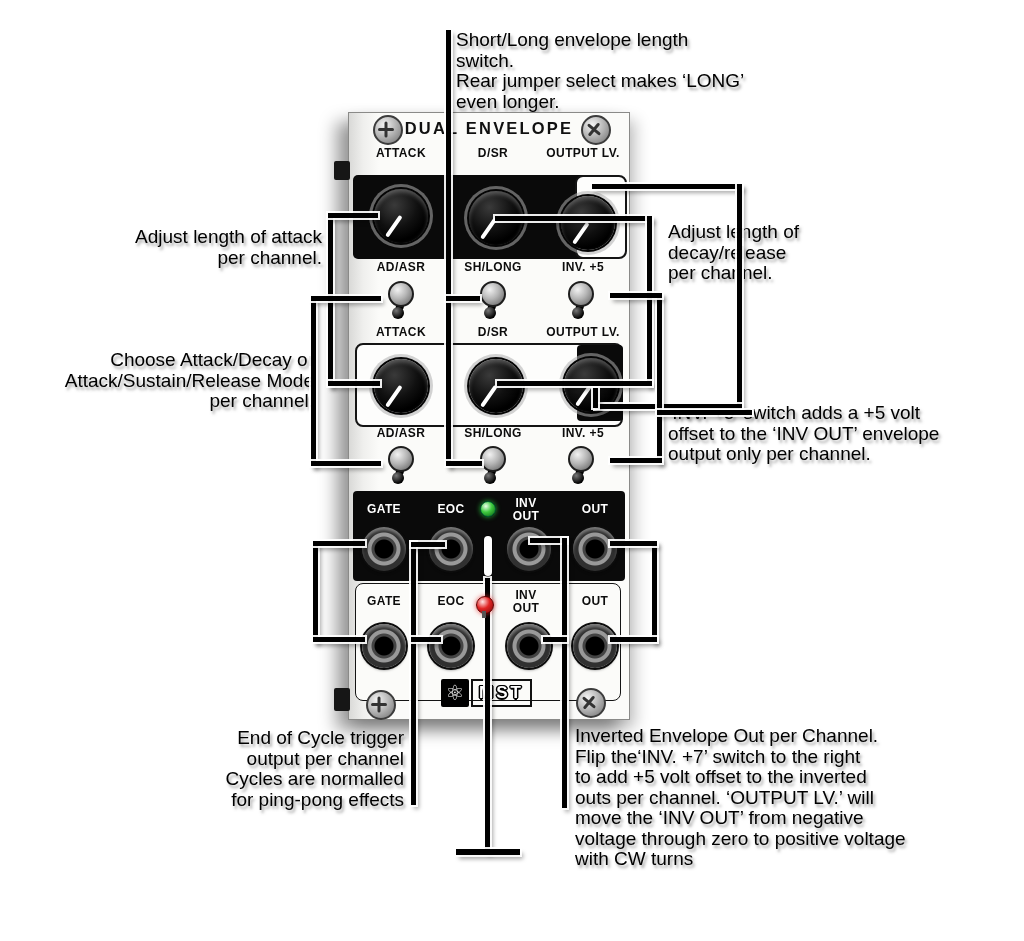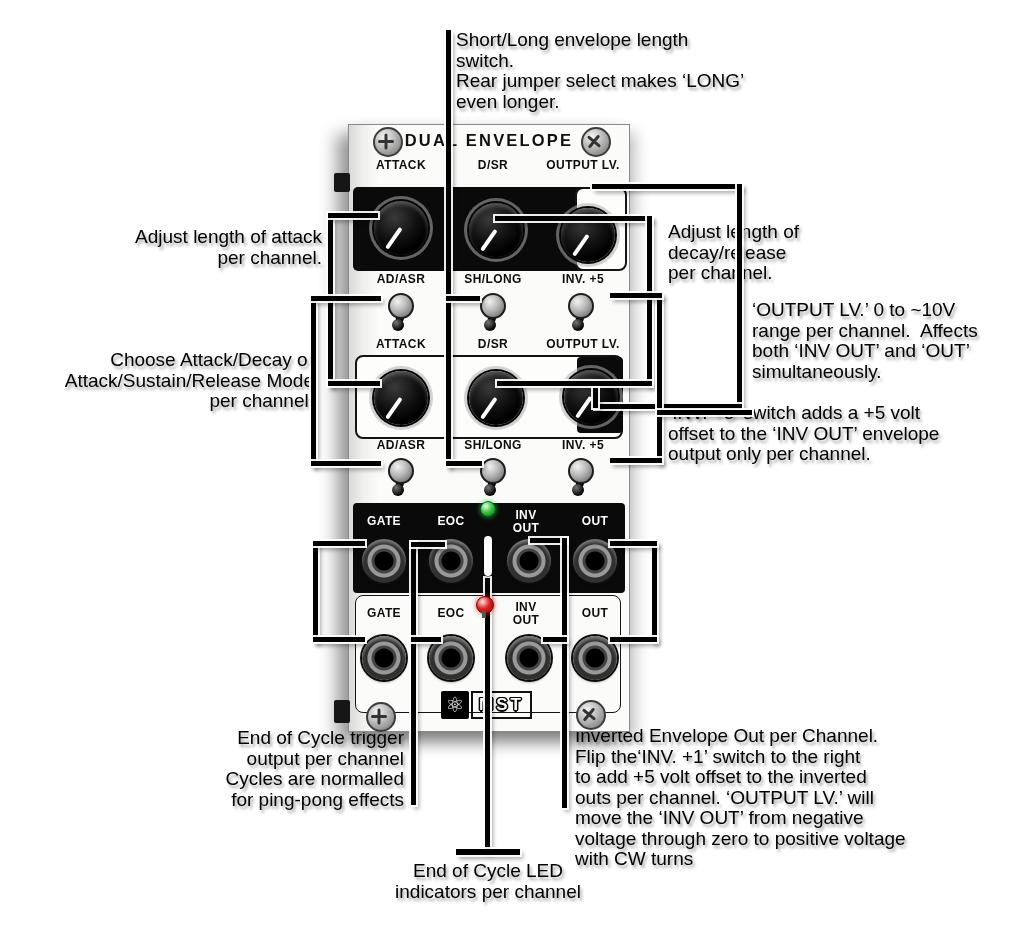--- a/index.html
+++ b/index.html
@@ -12,21 +12,21 @@
   .ann.r{text-align:right;}
   .ann.c{text-align:center;}
 
   
   .cl{position:absolute;background:#000;z-index:40;
       box-shadow:0 0 0 2px rgba(255,255,255,.92), 3px 4px 4px rgba(0,0,0,.35);}
   .clw{position:absolute;background:#fff;border-radius:4px;z-index:41;
        box-shadow:0 0 0 1px rgba(0,0,0,.55);}
 
   
-  .module{position:absolute;left:348px;top:124px;width:280px;height:606px;
+  .module{position:absolute;left:348px;top:112px;width:280px;height:606px;
           background:linear-gradient(90deg,#d9d9d7 0,#efefed 14px,#fbfbf9 30px,#fbfbf9 100%);
           border:1px solid #8a8a88;z-index:10;
           box-shadow:-12px 10px 16px rgba(0,0,0,.38), 6px 8px 14px rgba(0,0,0,.22);}
   .tab{position:absolute;background:#161616;border-radius:2px;z-index:9;}
 
   .mlabel{position:absolute;font-weight:bold;font-size:12px;letter-spacing:.4px;color:#0c0c0c;
           text-align:center;white-space:pre-line;line-height:13px;}
   .mlabel.w{color:#fff;}
   .title{position:absolute;left:40px;top:6px;width:200px;text-align:center;font-weight:bold;
          font-size:16.5px;letter-spacing:2.2px;color:#101010;}
@@ -265,33 +265,27 @@
 even longer.</div>
   <div class="ann r" style="left:90px;top:227px;width:232px;">Adjust length of attack
 per channel.</div>
   <div class="ann r" style="left:48px;top:350px;width:266px;">Choose Attack/Decay or
 Attack/Sustain/Release Mode
 per channel.</div>
   <div class="ann r" style="left:170px;top:728px;width:234px;">End of Cycle trigger
 output per channel
 Cycles are normalled
 for ping-pong effects</div>
-  <div class="ann c" style="left:378px;top:861px;width:220px;">End of Cycle LED
-indicators per channel</div>
   <div class="ann" style="left:668px;top:222px;width:210px;">Adjust length of
 decay/release
 per channel.</div>
-  <div class="ann" style="left:752px;top:300px;width:255px;">‘OUTPUT LV.’ 0 to ~10V
-range per channel.  Affects
-both ‘INV OUT’ and ‘OUT’
-simultaneously.</div>
   <div class="ann" style="left:668px;top:403px;width:312px;">‘INV. +5’ switch adds a +5 volt
 offset to the ‘INV OUT’ envelope
 output only per channel.</div>
   <div class="ann" style="left:575px;top:726px;width:430px;">Inverted Envelope Out per Channel.
-Flip the‘INV. +1’ switch to the right
+Flip the‘INV. +7’ switch to the right
 to add +5 volt offset to the inverted
 outs per channel. ‘OUTPUT LV.’ will
 move the ‘INV OUT’ from negative
 voltage through zero to positive voltage
 with CW turns</div>
 
 </div>
 
 </body></html>

